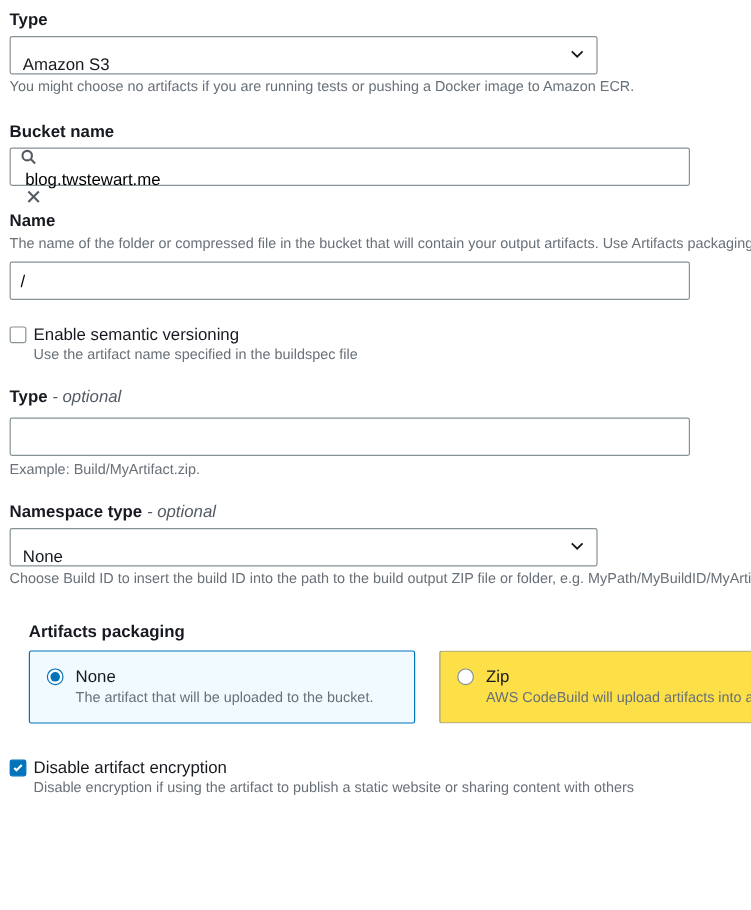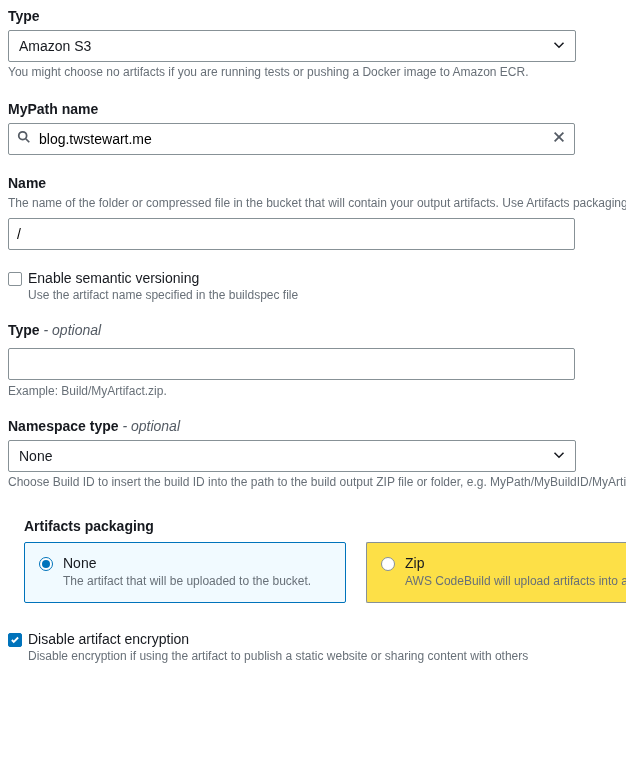--- a/index.html
+++ b/index.html
@@ -31,41 +31,41 @@
     color: #687078;
     line-height: 1.4;
     margin-top: 2px;
   }
   .select {
     position: relative;
     border: 1px solid #879196;
     border-radius: 2px;
     height: 32px;
     display: flex;
-    align-items: center;
+    align-items: flex-end;
     padding: 0 30px 0 10px;
     background: #fff;
     cursor: pointer;
-    width: 568px;
+    width: 490px;
   }
   .select .caret {
     position: absolute;
     right: 10px;
     top: 50%;
     transform: translateY(-50%);
   }
   .input-wrap {
     border: 1px solid #879196;
     border-radius: 2px;
     height: 32px;
     display: flex;
-    align-items: center;
     padding: 0 8px;
     background: #fff;
     width: 567px;
+    flex-direction: column;
   }
   .input-wrap input {
     flex: 1;
     border: none;
     outline: none;
     font-size: 14px;
     padding: 0 4px;
     background: transparent;
   }
   .input-wrap .icon-l { margin-right: 4px; color: #545b64; flex-shrink: 0; }
@@ -184,21 +184,21 @@
     <span class="caret">
       <svg width="12" height="12" viewBox="0 0 16 16">
           <path d="M2 5 l6 6 6-6" fill="none" stroke="#16191f" stroke-width="2"></path>
         </svg>
     </span>
   </div>
   <div class="desc">You might choose no artifacts if you are running tests or pushing a Docker image to Amazon ECR.</div>
 </div>
 
 <div class="field">
-  <span class="label">MyPath name</span>
+  <span class="label">Bucket name</span>
   <div class="input-wrap" style="margin-top:6px;">
     <span class="icon-l">
       <svg width="14" height="14" viewBox="0 0 16 16">
           <circle cx="6.5" cy="6.5" r="4.5" fill="none" stroke="#545b64" stroke-width="2"></circle>
           <line x1="10" y1="10" x2="14" y2="14" stroke="#545b64" stroke-width="2"></line>
         </svg>
     </span>
     <input type="text" value="blog.twstewart.me" style="">
     <span class="icon-r">
       <svg width="14" height="14" viewBox="0 0 16 16">

